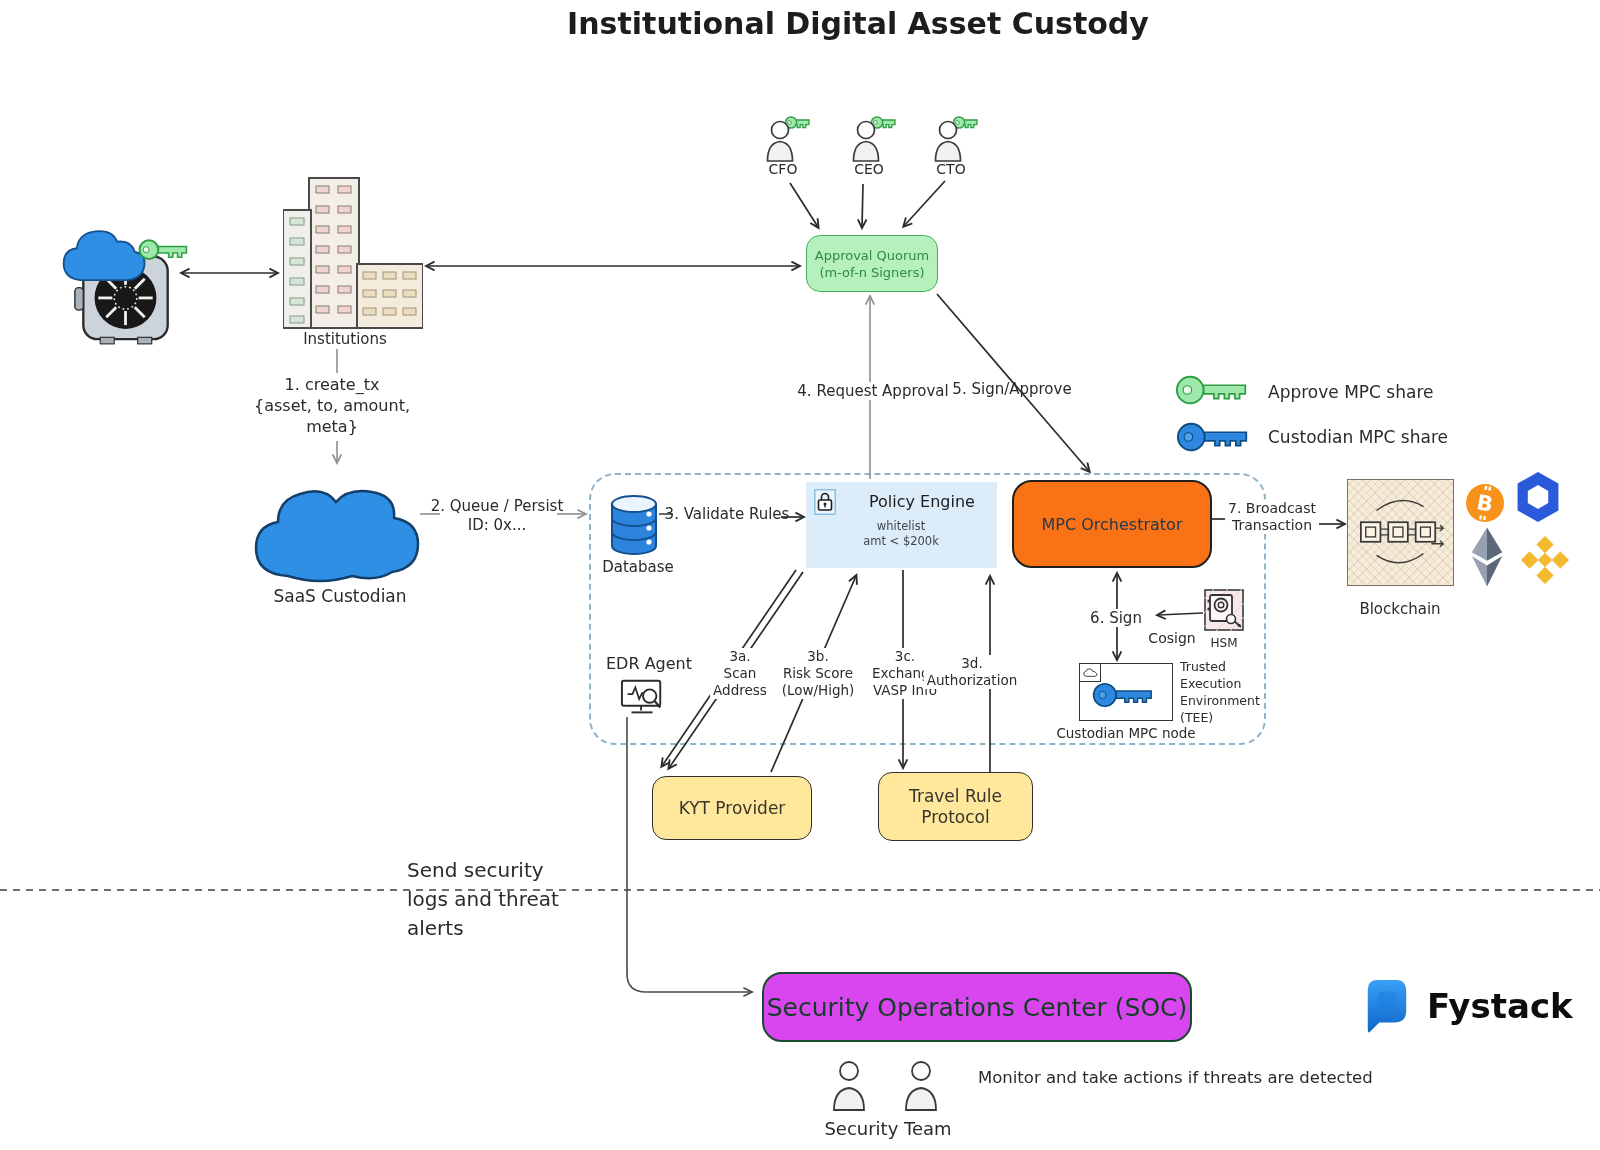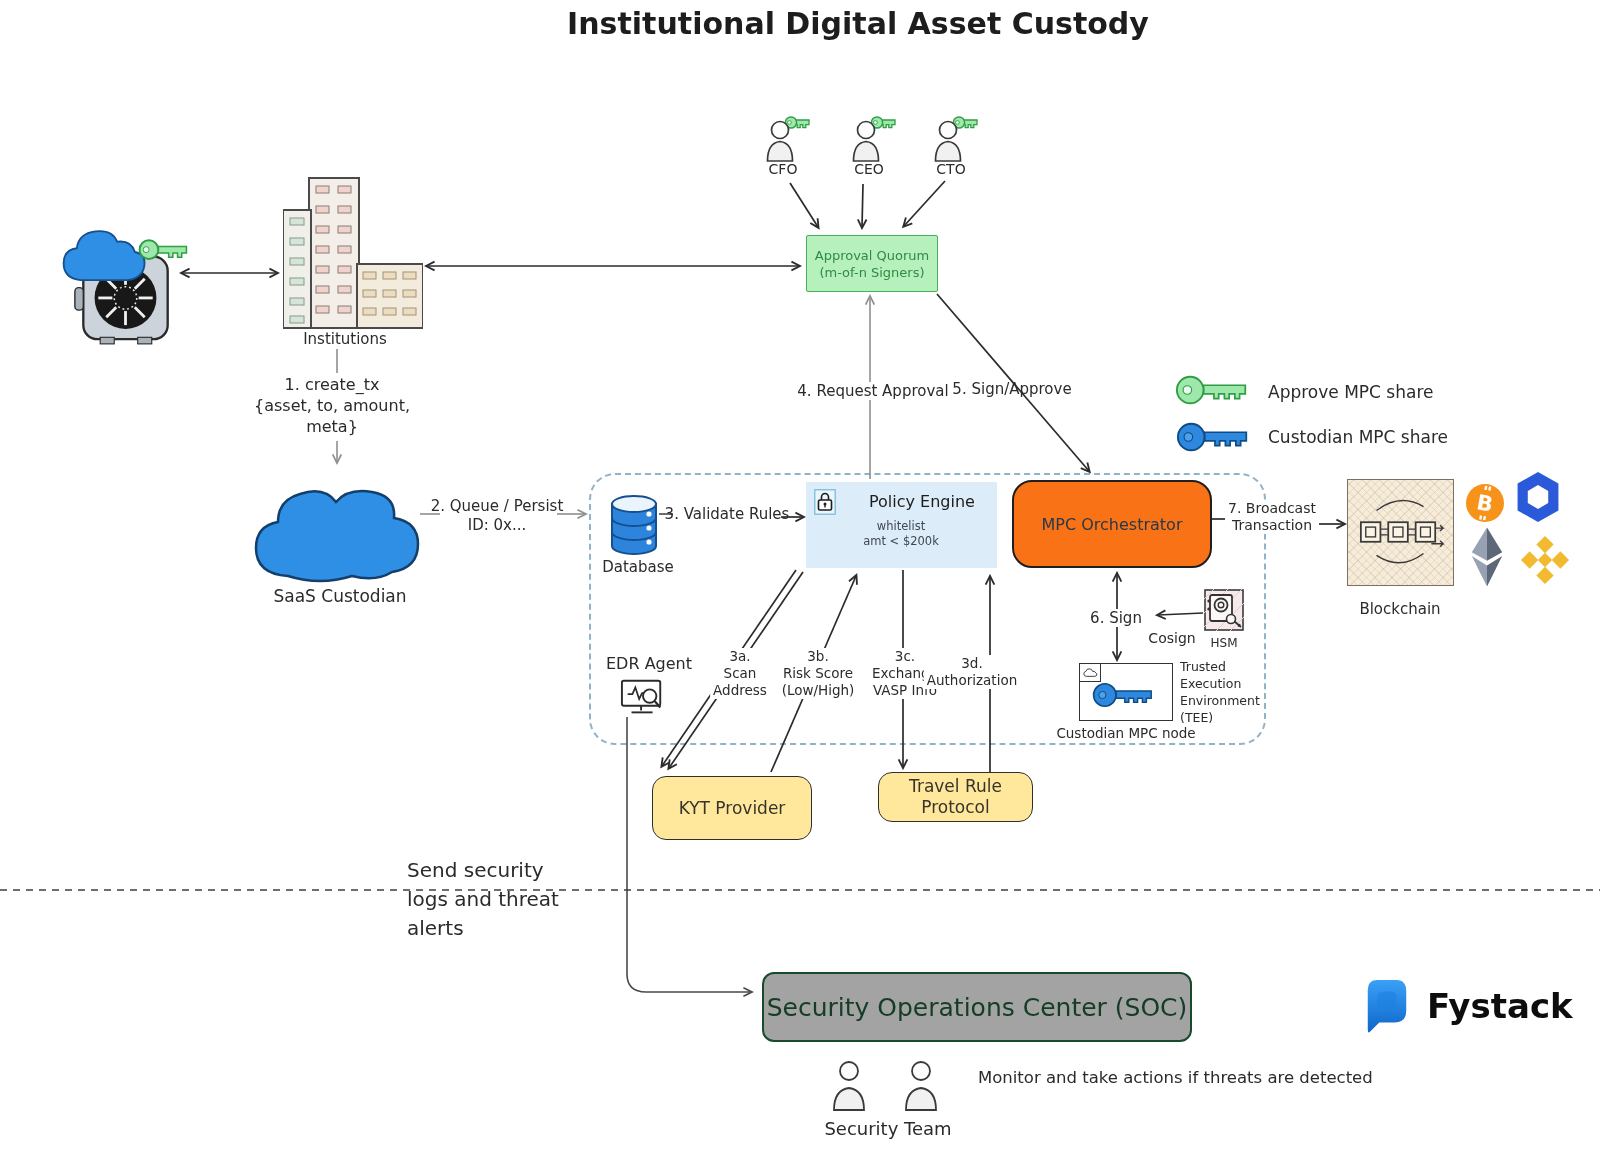--- a/index.html
+++ b/index.html
@@ -6,27 +6,27 @@
   body{width:1600px;height:1150px;position:relative;background:#ffffff;
        font-family:"DejaVu Sans", sans-serif;overflow:hidden;color:#2b2b2b;}
   .lbl{position:absolute;transform:translateX(-50%);text-align:center;
        white-space:pre-line;color:#2b2b2b;z-index:5;}
   .la{transform:none;text-align:left;}
   .mask{background:#ffffff;padding:0 3px;}
   .wires{position:absolute;left:0;top:0;z-index:2;}
   .icon{position:absolute;z-index:4;}
   .box{position:absolute;z-index:4;display:flex;align-items:center;justify-content:center;
        white-space:pre-line;text-align:center;box-sizing:border-box;}
-  .green-box{background:#b5f0bd;border:1.8px solid #42b25c;border-radius:2px;color:#318a44;}
+  .green-box{background:#b5f0bd;border:1.8px solid #42b25c;border-radius:14px;color:#318a44;}
   .yellow-box{background:#ffe89c;border:1.8px solid #2f2f2f;border-radius:14px;color:#37342b;}
   .dashed-container{position:absolute;left:589px;top:473px;width:673px;height:268px;
        border:2px dashed #8fb3c8;border-radius:26px;z-index:1;}
   .pe-box{background:#dcedf9;border:none;z-index:3;}
   .mpc-box{background:#f97316;border:2.2px solid #1f1f1f;border-radius:20px;color:#25394c;}
-  .soc-box{background:#a3a3a3;border:2.5px solid #184a2c;border-radius:12px;color:#153d25;}
+  .soc-box{background:#d946ef;border:2.5px solid #184a2c;border-radius:20px;color:#153d25;}
   .bc-box{background-color:#f6ecd9;
       background-image:repeating-linear-gradient(45deg, rgba(160,140,110,.18) 0 1px, transparent 1px 6px),
                        repeating-linear-gradient(-45deg, rgba(160,140,110,.18) 0 1px, transparent 1px 6px);
       border:1.5px solid #7a7164;}
   .node-box{background:#ffffff;border:1.7px solid #333;z-index:3;}
   .corner{position:absolute;left:0;top:0;width:20px;height:17px;border-right:1.4px solid #333;
       border-bottom:1.4px solid #333;display:flex;align-items:center;justify-content:center;}
 </style>
 </head>
 <body>
@@ -325,21 +325,21 @@
 <div class="lbl mask" style="left:818px;top:648px;font-size:13.5px;line-height:17px;">3b.
 Risk Score
 (Low/High)</div>
 <div class="lbl mask" style="left:905px;top:648px;font-size:13.5px;line-height:17px;">3c.
 Exchange
 VASP Info</div>
 <div class="lbl mask" style="left:972px;top:655px;font-size:13.5px;line-height:17px;">3d.
 Authorization</div>
 
 <div class="box yellow-box" style="left:652px;top:776px;width:160px;height:64px;font-size:17px;">KYT Provider</div>
-<div class="box yellow-box" style="left:878px;top:772px;width:155px;height:50px;font-size:17px;line-height:21px;">Travel Rule
+<div class="box yellow-box" style="left:878px;top:772px;width:155px;height:69px;font-size:17px;line-height:21px;">Travel Rule
 Protocol</div>
 
 <div class="lbl la" style="left:407px;top:856px;font-size:20px;line-height:29px;">Send security
 logs and threat
 alerts</div>
 <div class="box soc-box" style="left:762px;top:972px;width:430px;height:70px;font-size:25px;">Security Operations Center (SOC)</div>
 
 <svg class="icon" style="left:830px;top:1060px" width="38" height="52" viewBox="0 0 38 52">
   <circle cx="19" cy="11" r="9" fill="#fdfdfd" stroke="#3a3a3a" stroke-width="1.8"></circle>
   <path d="M4 50 Q4 30 19 28 Q34 30 34 50 Z" fill="#f1f1f1" stroke="#3a3a3a" stroke-width="1.8"></path>

